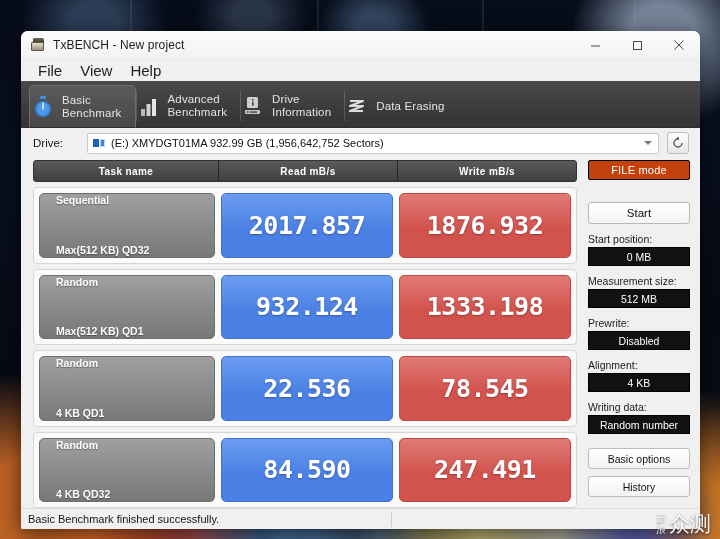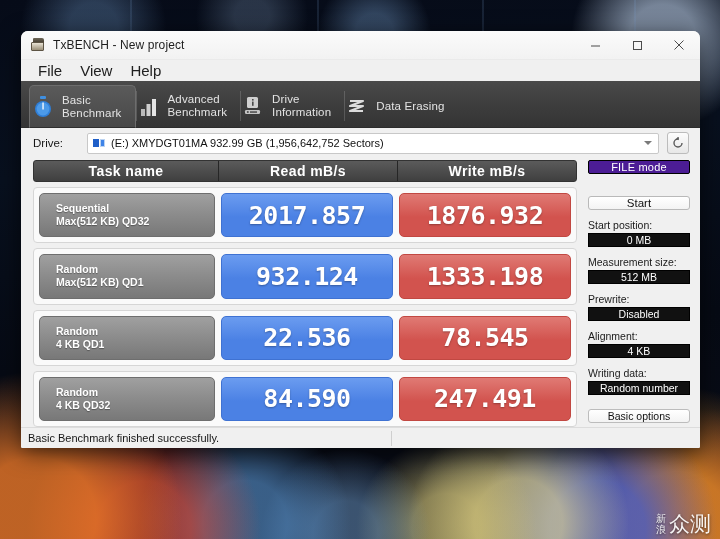--- a/index.html
+++ b/index.html
@@ -39,21 +39,21 @@
     width: 2px;
     background: linear-gradient(180deg, rgba(120,160,210,.16), transparent 55%);
   }
 
   
   #app-window {
     position: absolute;
     left: 21px;
     top: 31px;
     width: 679px;
-    height: 417px;
+    height: 498px;
     background: #f0f0f0;
     border-radius: 7px 7px 2px 2px;
     box-shadow: 0 5px 22px rgba(0,0,0,.62);
     overflow: hidden;
     display: flex;
     flex-direction: column;
   }
 
   
   .titlebar {
@@ -229,21 +229,21 @@
   }
   .res-head {
     display: flex;
     height: 22px;
     background: linear-gradient(180deg,#5b5b5b,#3f3f3f);
     border-radius: 3px;
     overflow: hidden;
     border: 1px solid #333;
   }
   .res-head div {
-    font-size: 14px;
+    font-size: 10px;
     font-weight: bold;
     color: #fff;
     display: flex; align-items: center; justify-content: center;
     letter-spacing: .4px;
   }
   .col-task { flex: 0 0 185px; }
   .col-read, .col-write { flex: 1; }
   .res-head .col-task { border-right: 1px solid #262626; }
   .res-head .col-read { border-right: 1px solid #262626; }
 
@@ -258,21 +258,21 @@
     flex: 1;
     min-height: 0;
   }
   .task-btn {
     flex: 0 0 176px;
     border-radius: 5px;
     background: linear-gradient(180deg,#a0a0a0 0%,#8d8d8d 45%,#787878 100%);
     border: 1px solid #6e6e6e;
     display: flex;
     flex-direction: column;
-    justify-content: center;
+    justify-content: space-between;
     padding-left: 16px;
     color: #fff;
   }
   .task-l1 { font-size: 10.5px; font-weight: bold; line-height: 13px; text-shadow: 0 1px 1px rgba(0,0,0,.35); }
   .task-l2 { font-size: 10.5px; font-weight: bold; line-height: 13px; text-shadow: 0 1px 1px rgba(0,0,0,.35); }
   .val {
     flex: 1;
     border-radius: 5px;
     display: flex;
     align-items: center;
@@ -289,21 +289,21 @@
 
   
   .sidebar {
     flex: 0 0 112px;
     padding: 2px 10px 0 0;
     display: flex;
     flex-direction: column;
   }
   .mode-box {
     height: 20px;
-    background: #4c1d95;
+    background: #c2410c;
     border: 1px solid #000;
     border-radius: 2px;
     color: #fff;
     font-size: 11px;
     display: flex; align-items: center; justify-content: center;
     letter-spacing: .2px;
   }
   .start-btn {
     margin-top: 22px;
     height: 22px;

